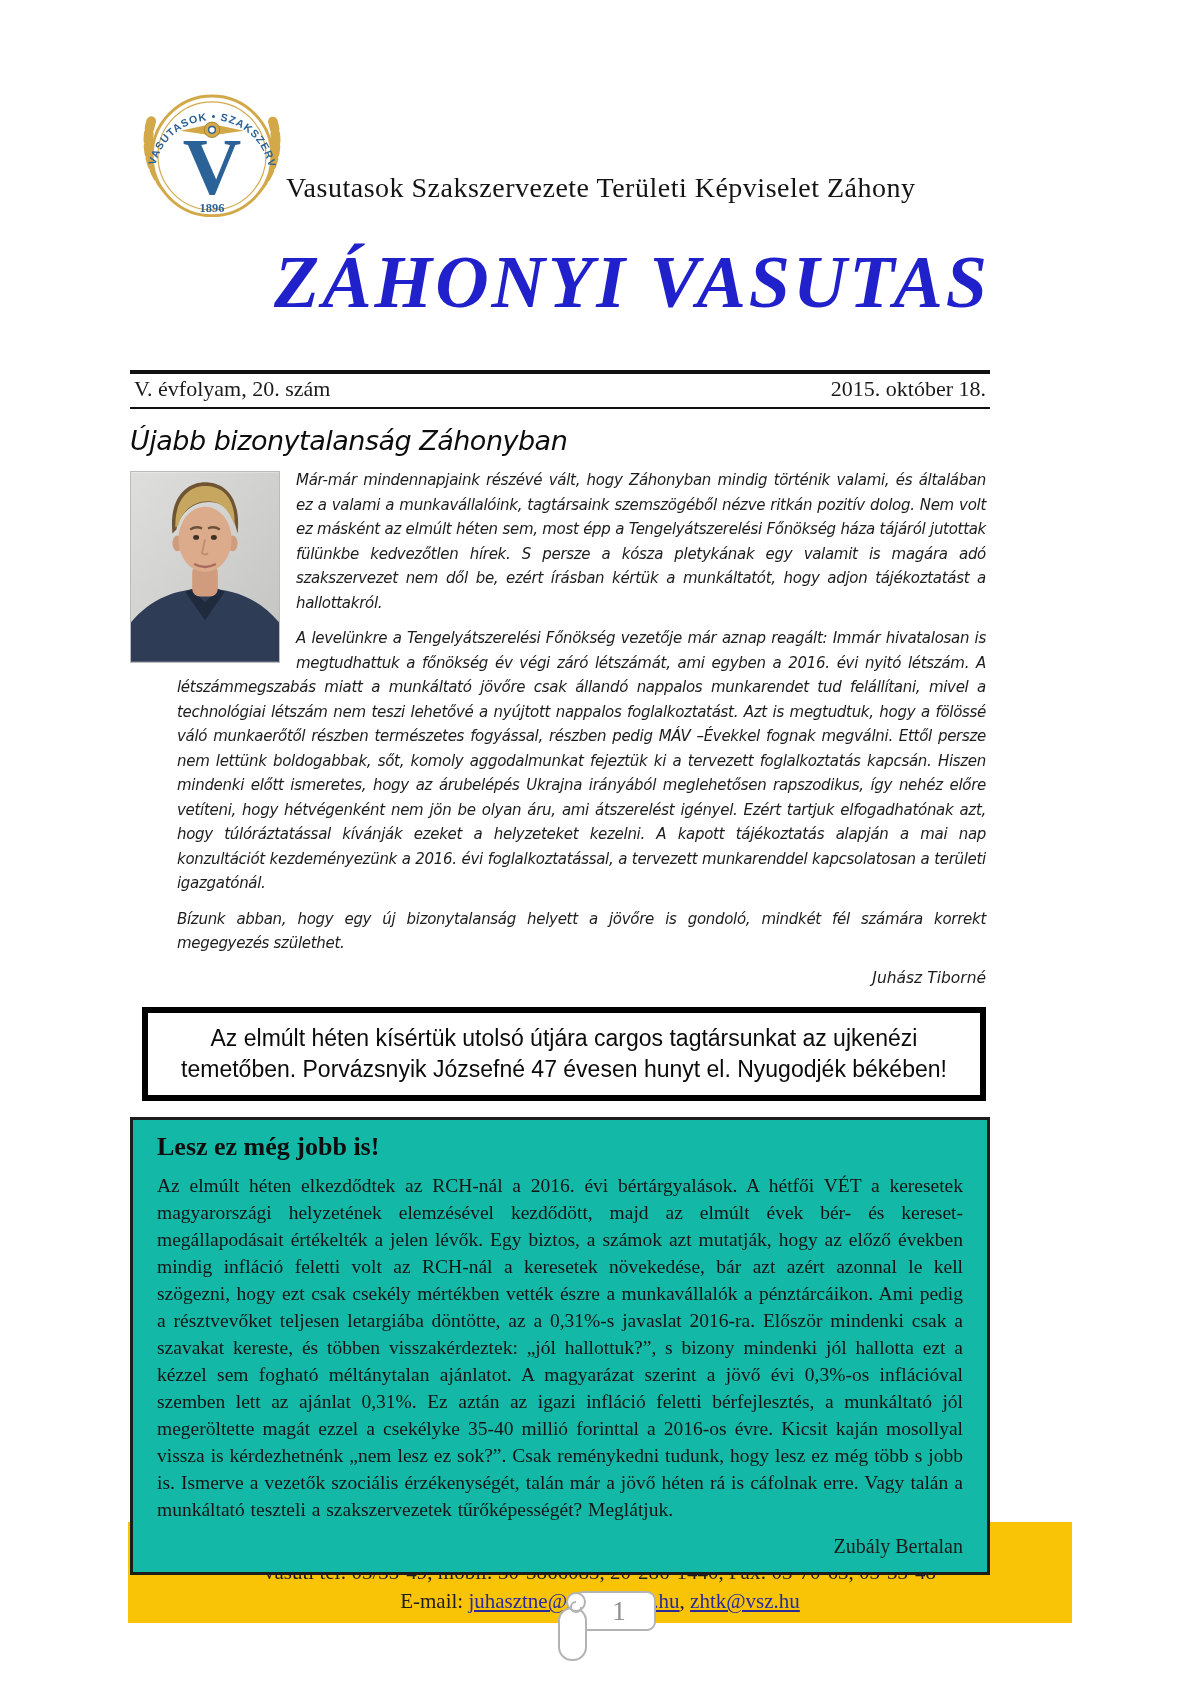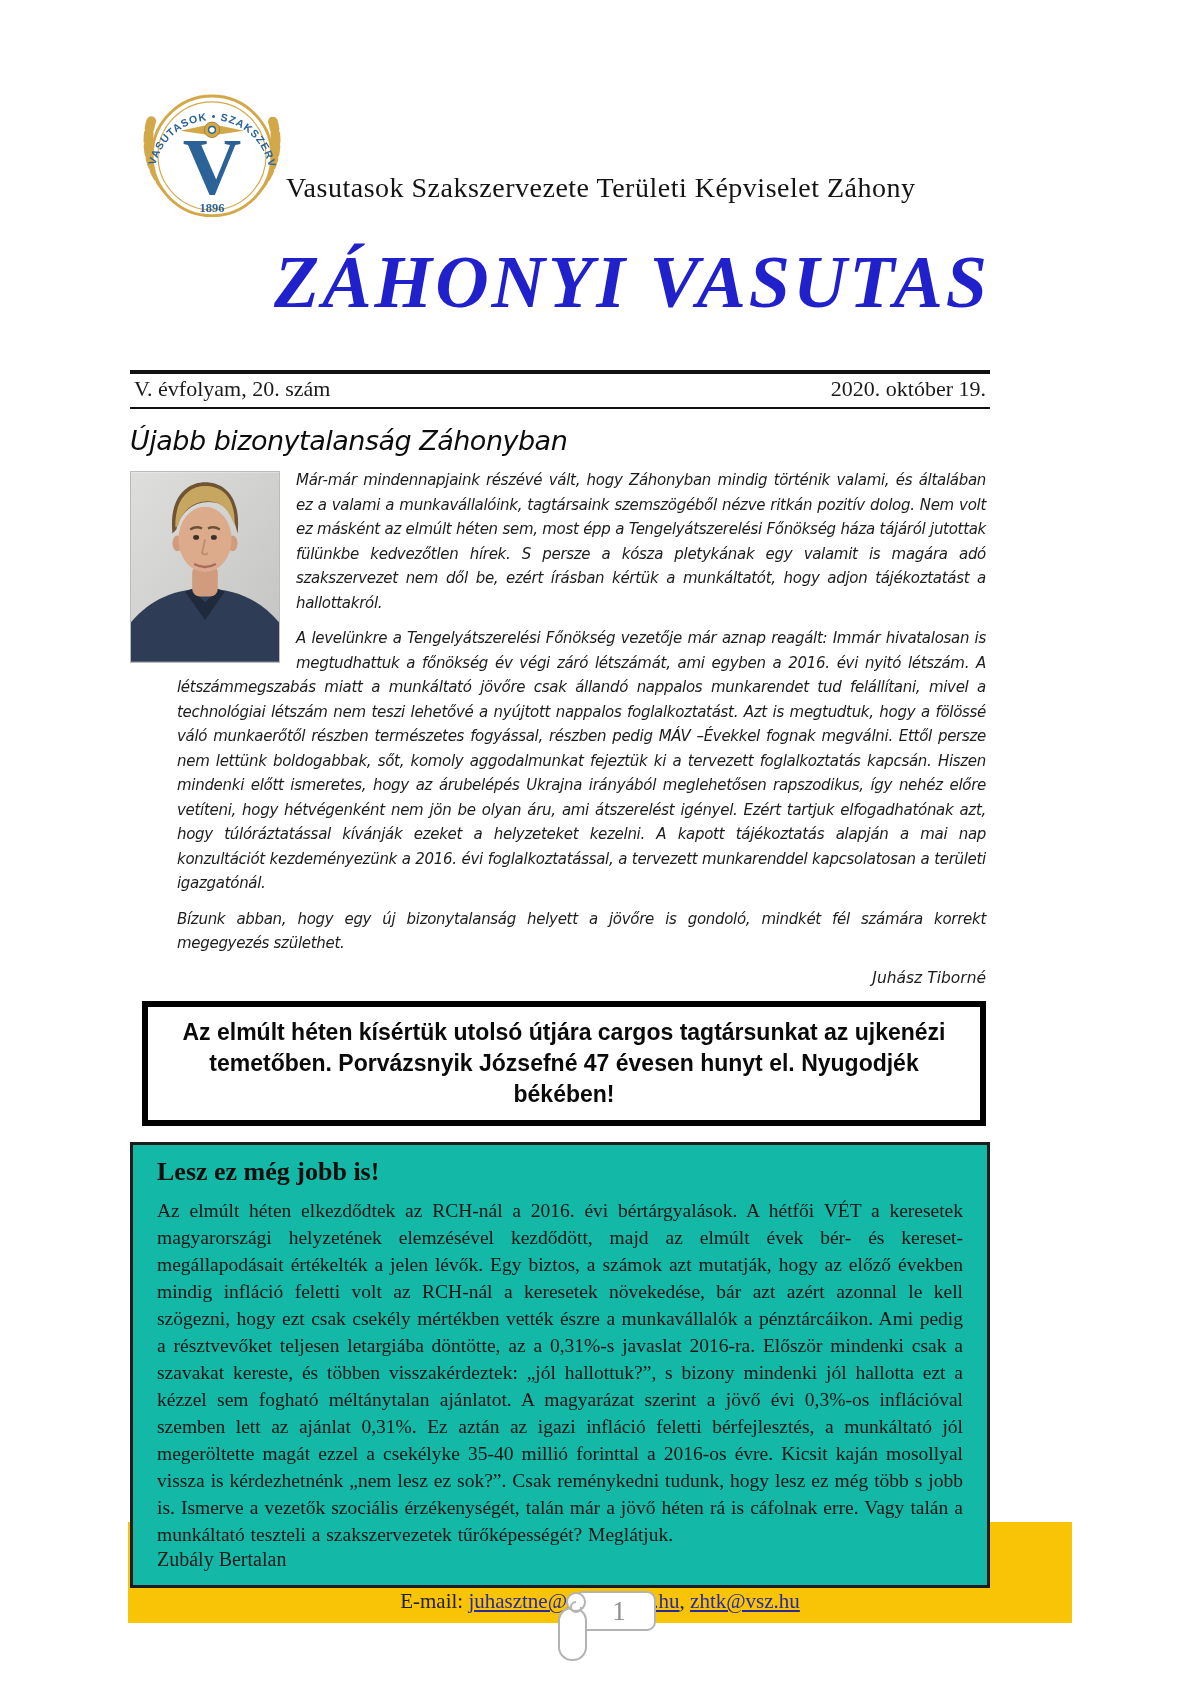--- a/index.html
+++ b/index.html
@@ -46,37 +46,37 @@
   .author-photo {
     float:left; width:150px; height:192px; margin:3px 16px 6px 0;
     border:1px solid #bbb;
   }
   .article-signature {
     text-align:right; font-family:"DejaVu Sans", sans-serif;
     font-style:italic; font-size:15.5px; margin:2px 4px 0 0; color:#1c1c1c;
   }
   
   .obituary-box {
-    clear:both; margin:14px 4px 0 12px;
+    clear:both; margin:20px 4px 0 12px;
     border:6px solid #000; background:#fff;
     padding:10px 26px; text-align:center;
     font-family:"Liberation Sans", sans-serif;
-    font-weight:bold; font-size:23px; line-height:31px; color:#0a0a0a;
+    font-weight:normal; font-size:23px; line-height:31px; color:#0a0a0a;
   }
   
   .article2-box {
     margin:16px 0 0 0; border:3px solid #1c1c1c; background:#14b8a6;
     padding:12px 24px 14px 24px;
   }
   .article2-title { font-size:26px; font-weight:bold; color:#0d0d0d; margin-bottom:10px; }
   .article2-body {
     font-size:19.5px; line-height:27px; text-align:justify; color:#141414;
     word-spacing:1px;
   }
-  .article2-signature { text-align:left; font-size:20px; margin-top:0; }
+  .article2-signature { text-align:right; font-size:20px; margin-top:12px; }
   
   .page-footer {
     position:absolute; z-index:1; left:128px; top:1522px;
     width:944px; height:101px; background:#f9c406;
     text-align:center; padding-top:7px;
     font-size:21px; line-height:29px; color:#1e1e1e;
   }
   .email-link { color:#2a2a9c; text-decoration:underline; cursor:pointer; }
   
   .page-number-scroll { position:absolute; z-index:3; left:545px; top:1584px; width:112px; height:86px; }
@@ -115,21 +115,21 @@
 
       <text x="85" y="150" text-anchor="middle" font-family="Liberation Serif, serif" font-size="13" font-weight="bold" fill="#2b6399">1896</text>
     </svg>
 
     <div class="org-name">Vasutasok Szakszervezete Területi Képviselet Záhony</div>
     <div class="newsletter-title">ZÁHONYI VASUTAS</div>
   </div>
 
   <div class="issue-bar">
     <span>V. évfolyam, 20. szám</span>
-    <span>2020. október 19.</span>
+    <span>2015. október 18.</span>
   </div>
 
   <div class="content">
 
     <div>
       <h1 class="article1-title">Újabb bizonytalanság Záhonyban</h1>
 
       <div class="article1-body clearfix">
         <svg class="author-photo" viewBox="0 0 150 192">
           <defs>

